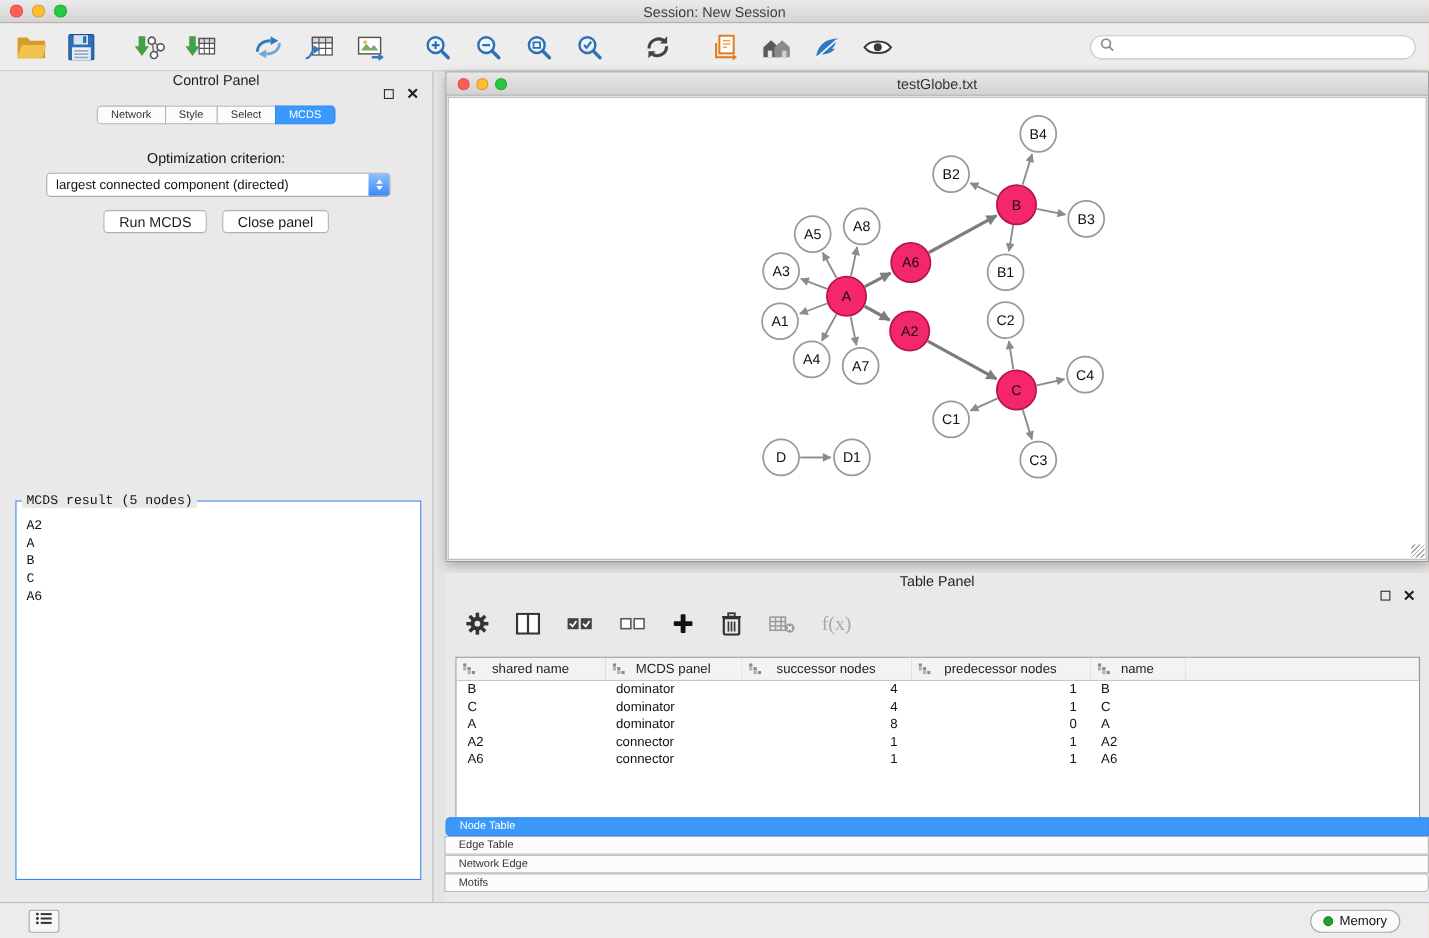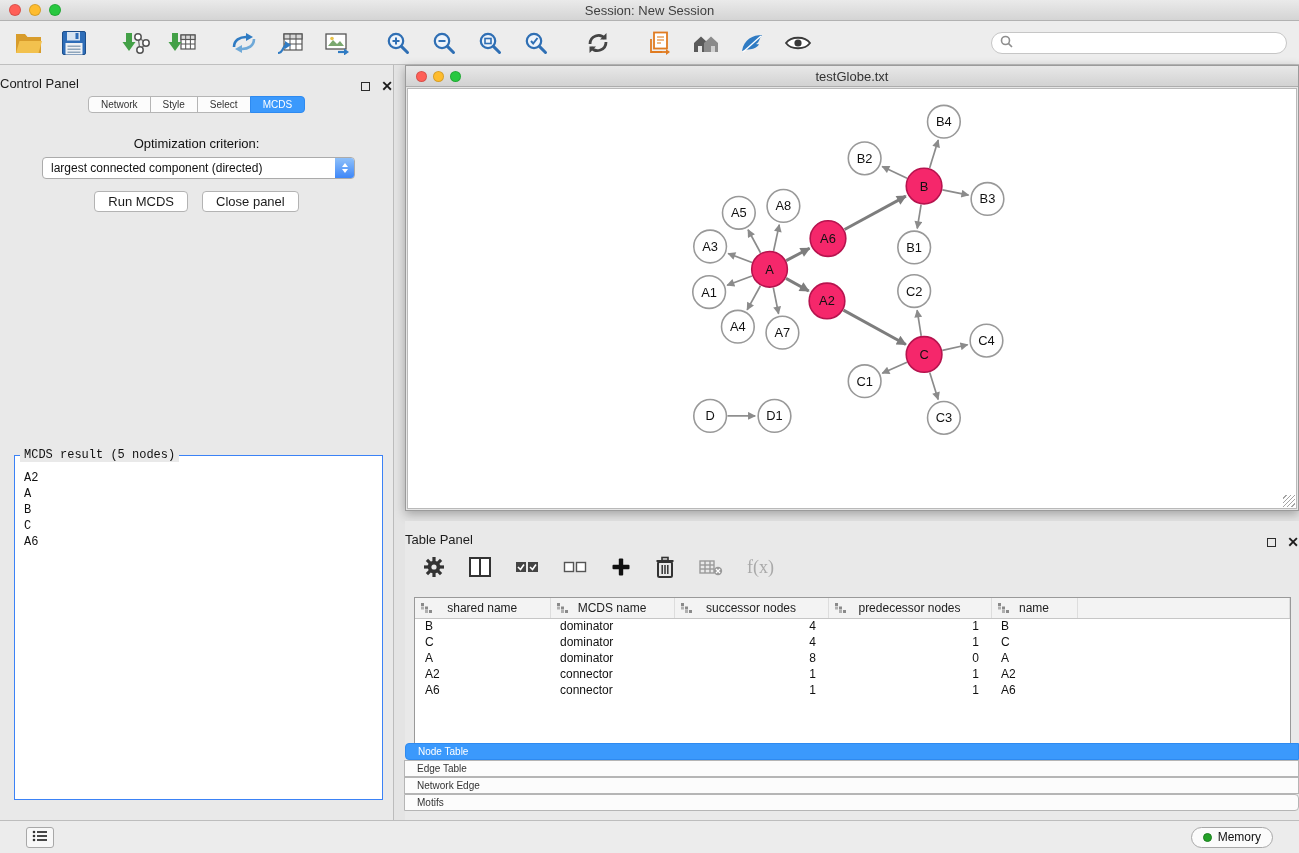--- a/index.html
+++ b/index.html
@@ -19,21 +19,21 @@
   .tb-group { display:flex; align-items:center; gap:14px; margin-right:30px; }
   .tb-btn { width:32px; height:32px; display:flex; align-items:center; justify-content:center; cursor:default; }
   .search-box { margin-left:auto; width:296px; height:22px; background:#fff; border:1px solid #c6c6c6; border-radius:12px; display:flex; align-items:center; padding:0 8px; gap:5px; }
   .search-box input { border:none; outline:none; flex:1; font-size:12px; font-family:"Liberation Sans",sans-serif; background:transparent; }
 
   
   .main { position:absolute; top:65px; left:0; right:0; bottom:33px; background:#e4e4e4; }
 
   
   .control-panel { position:absolute; left:0; top:0; bottom:0; width:394px; background:#e9e9e9; border-right:1px solid #bcbcbc; }
-  .panel-header { position:absolute; top:0; left:0; right:0; height:26px; display:flex; align-items:flex-end; padding:0 0; font-size:13px; color:#1d1d1d; }
+  .panel-header { position:absolute; top:0; left:0; right:0; height:26px; display:flex; align-items:center; padding:0 12px; font-size:13px; color:#1d1d1d;flex-direction:column; }
   .panel-header .win-icons { margin-left:auto; display:flex; align-items:center; gap:11px; }
   .float-icon { width:9px; height:9px; border:1.5px solid #2c2c2c; background:transparent; }
   .close-x { font-size:14px; font-weight:bold; color:#1c1c1c; line-height:10px; }
   .cp-tabs { position:absolute; top:31px; left:0; right:0; display:flex; justify-content:center; }
   .seg-tab { border:1px solid #b5b5b5; margin-left:-1px; padding:2px 12px; font-size:10px; background:#fcfcfc; color:#333; cursor:default; }
   .seg-tab:first-child { border-radius:4px 0 0 4px; margin-left:0; }
   .seg-tab:last-child { border-radius:0 4px 4px 0; }
   .seg-tab.active { background:#3b99fc; border-color:#2e8af0; color:#fff; }
   .cp-opt-label { position:absolute; top:71px; left:0; right:0; text-align:center; font-size:13px; color:#111; }
   .cp-dropdown { position:absolute; left:42px; top:92px; width:313px; height:22px; background:#fff; border:1px solid #ababab; border-radius:4px; font-size:12px; }
@@ -515,21 +515,21 @@
                     </g>
                   </svg><span>shared name</span></th>
                 <th><svg class="th-ic" width="11" height="10" viewBox="0 0 11 10">
                     <g fill="#8a8a8a">
                       <rect x="0" y="0" width="3" height="3"></rect>
                       <rect x="0" y="3.5" width="3" height="3" fill="#b0b0b0"></rect>
                       <rect x="4" y="3.5" width="3" height="3"></rect>
                       <rect x="4" y="7" width="3" height="3" fill="#b0b0b0"></rect>
                       <rect x="8" y="7" width="3" height="3"></rect>
                     </g>
-                  </svg><span>MCDS name</span></th>
+                  </svg><span>MCDS panel</span></th>
                 <th><svg class="th-ic" width="11" height="10" viewBox="0 0 11 10">
                     <g fill="#8a8a8a">
                       <rect x="0" y="0" width="3" height="3"></rect>
                       <rect x="0" y="3.5" width="3" height="3" fill="#b0b0b0"></rect>
                       <rect x="4" y="3.5" width="3" height="3"></rect>
                       <rect x="4" y="7" width="3" height="3" fill="#b0b0b0"></rect>
                       <rect x="8" y="7" width="3" height="3"></rect>
                     </g>
                   </svg><span>successor nodes</span></th>
                 <th><svg class="th-ic" width="11" height="10" viewBox="0 0 11 10">

